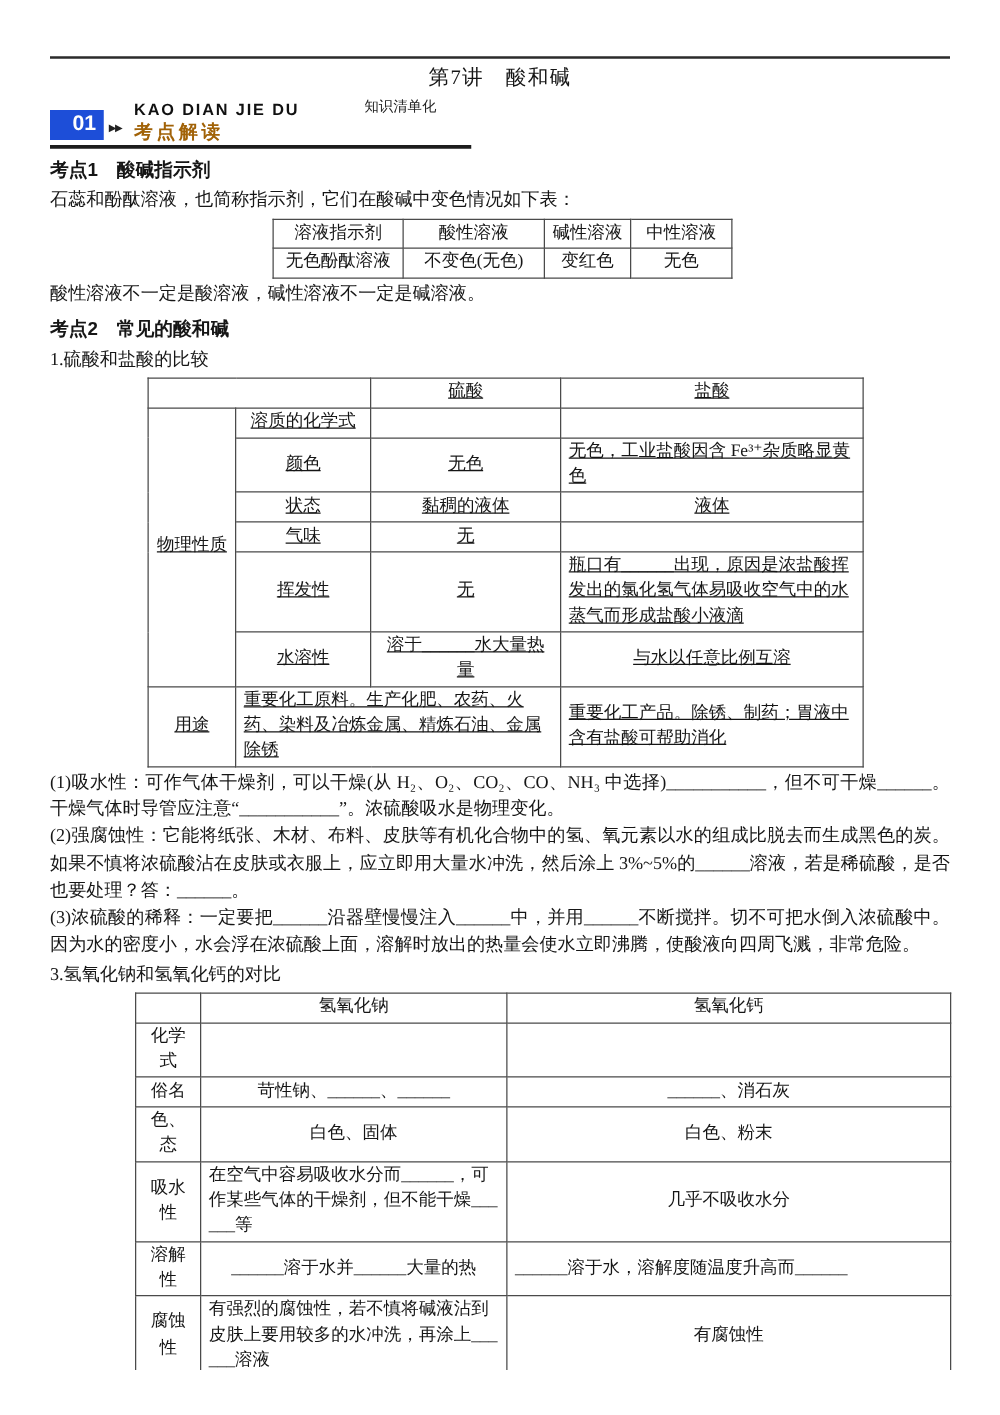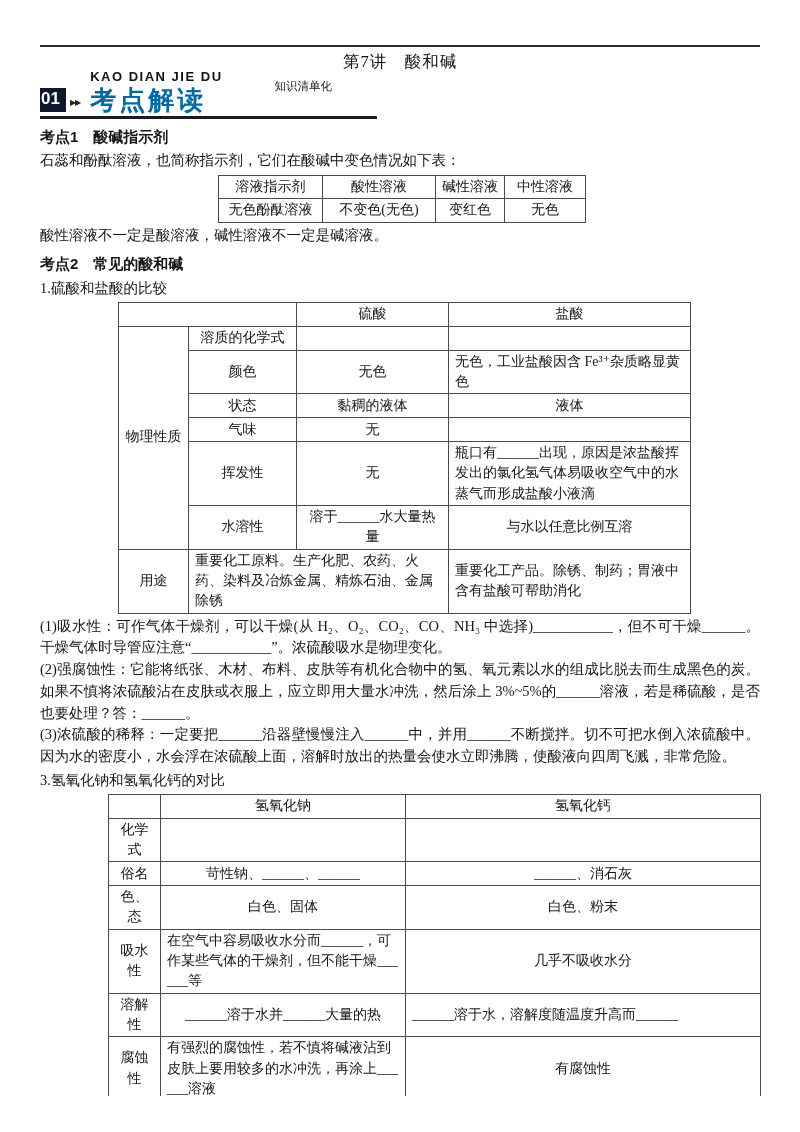--- a/index.html
+++ b/index.html
@@ -18,40 +18,40 @@
   .toprule{border-top:2px solid #2b2b2b;height:0;}
   .doc-title{
     text-align:center;
     font-size:16.5px;
     letter-spacing:1px;
     margin:3px 0 4px 0;
   }
   
   .banner{display:flex;align-items:flex-end;height:34px;}
   .banner-num{
-    background:#0f172a;color:#fff;
+    background:#1d4ed8;color:#fff;
     font-family:"Liberation Sans","DejaVu Sans",sans-serif;
     font-weight:bold;font-size:17px;
-    padding:1px 6px 2px 1px;
+    padding:1px 6px 2px 18px;
     margin-bottom:1px;
     line-height:1.2;
   }
   .banner-arrows{
     font-family:"DejaVu Sans",sans-serif;
     font-size:8px;color:#222;
     margin:0 4px 4px 4px;letter-spacing:-1px;
   }
   .banner-titleblock{display:flex;flex-direction:column;margin-left:6px;}
   .banner-pinyin{
     font-family:"Liberation Sans","DejaVu Sans",sans-serif;
     font-weight:bold;font-size:13px;letter-spacing:1.5px;color:#111;
   }
   .banner-big{
     font-family:"Liberation Sans","DejaVu Sans",sans-serif;
-    font-weight:bold;font-size:26px;color:#0369a1;
+    font-weight:bold;font-size:15px;color:#a16207;
     letter-spacing:3px;line-height:1.0;
   }
   .banner-sub{
     font-size:11.5px;color:#222;
     margin-left:52px;margin-bottom:18px;
   }
   .banner-underline{height:3px;background:#1c1c1c;width:337px;margin-top:3px;}
   
   .kd-heading{
     font-family:"Liberation Sans","DejaVu Sans",sans-serif;
@@ -60,21 +60,21 @@
   }
   .para{margin:0;text-align:justify;}
   .subhead{margin:2px 0 1px 0;}
   
   table{border-collapse:collapse;table-layout:fixed;font-size:14px;line-height:1.45;}
   td{border:1px solid #4a4a4a;padding:1px 6px;vertical-align:middle;word-break:break-all;}
   td.c{text-align:center;}
   td.l{text-align:left;}
   .t1{margin:3px 0 2px 178px;width:367px;}
   .t1 td{height:19px;text-align:center;}
-  .t2{margin:2px 17px 2px 78px;width:572px;}
+  .t2{margin:2px 17px 2px 78px;width:572px;text-decoration:underline;}
   .t3{margin:2px 0 0 68px;width:652px;}
   .t2 td,.t3 td{height:21px;}
   .hdr td{text-align:center;}
   .grp{text-align:center;}
 </style>
 </head>
 <body>
 
 <div class="page">
 

